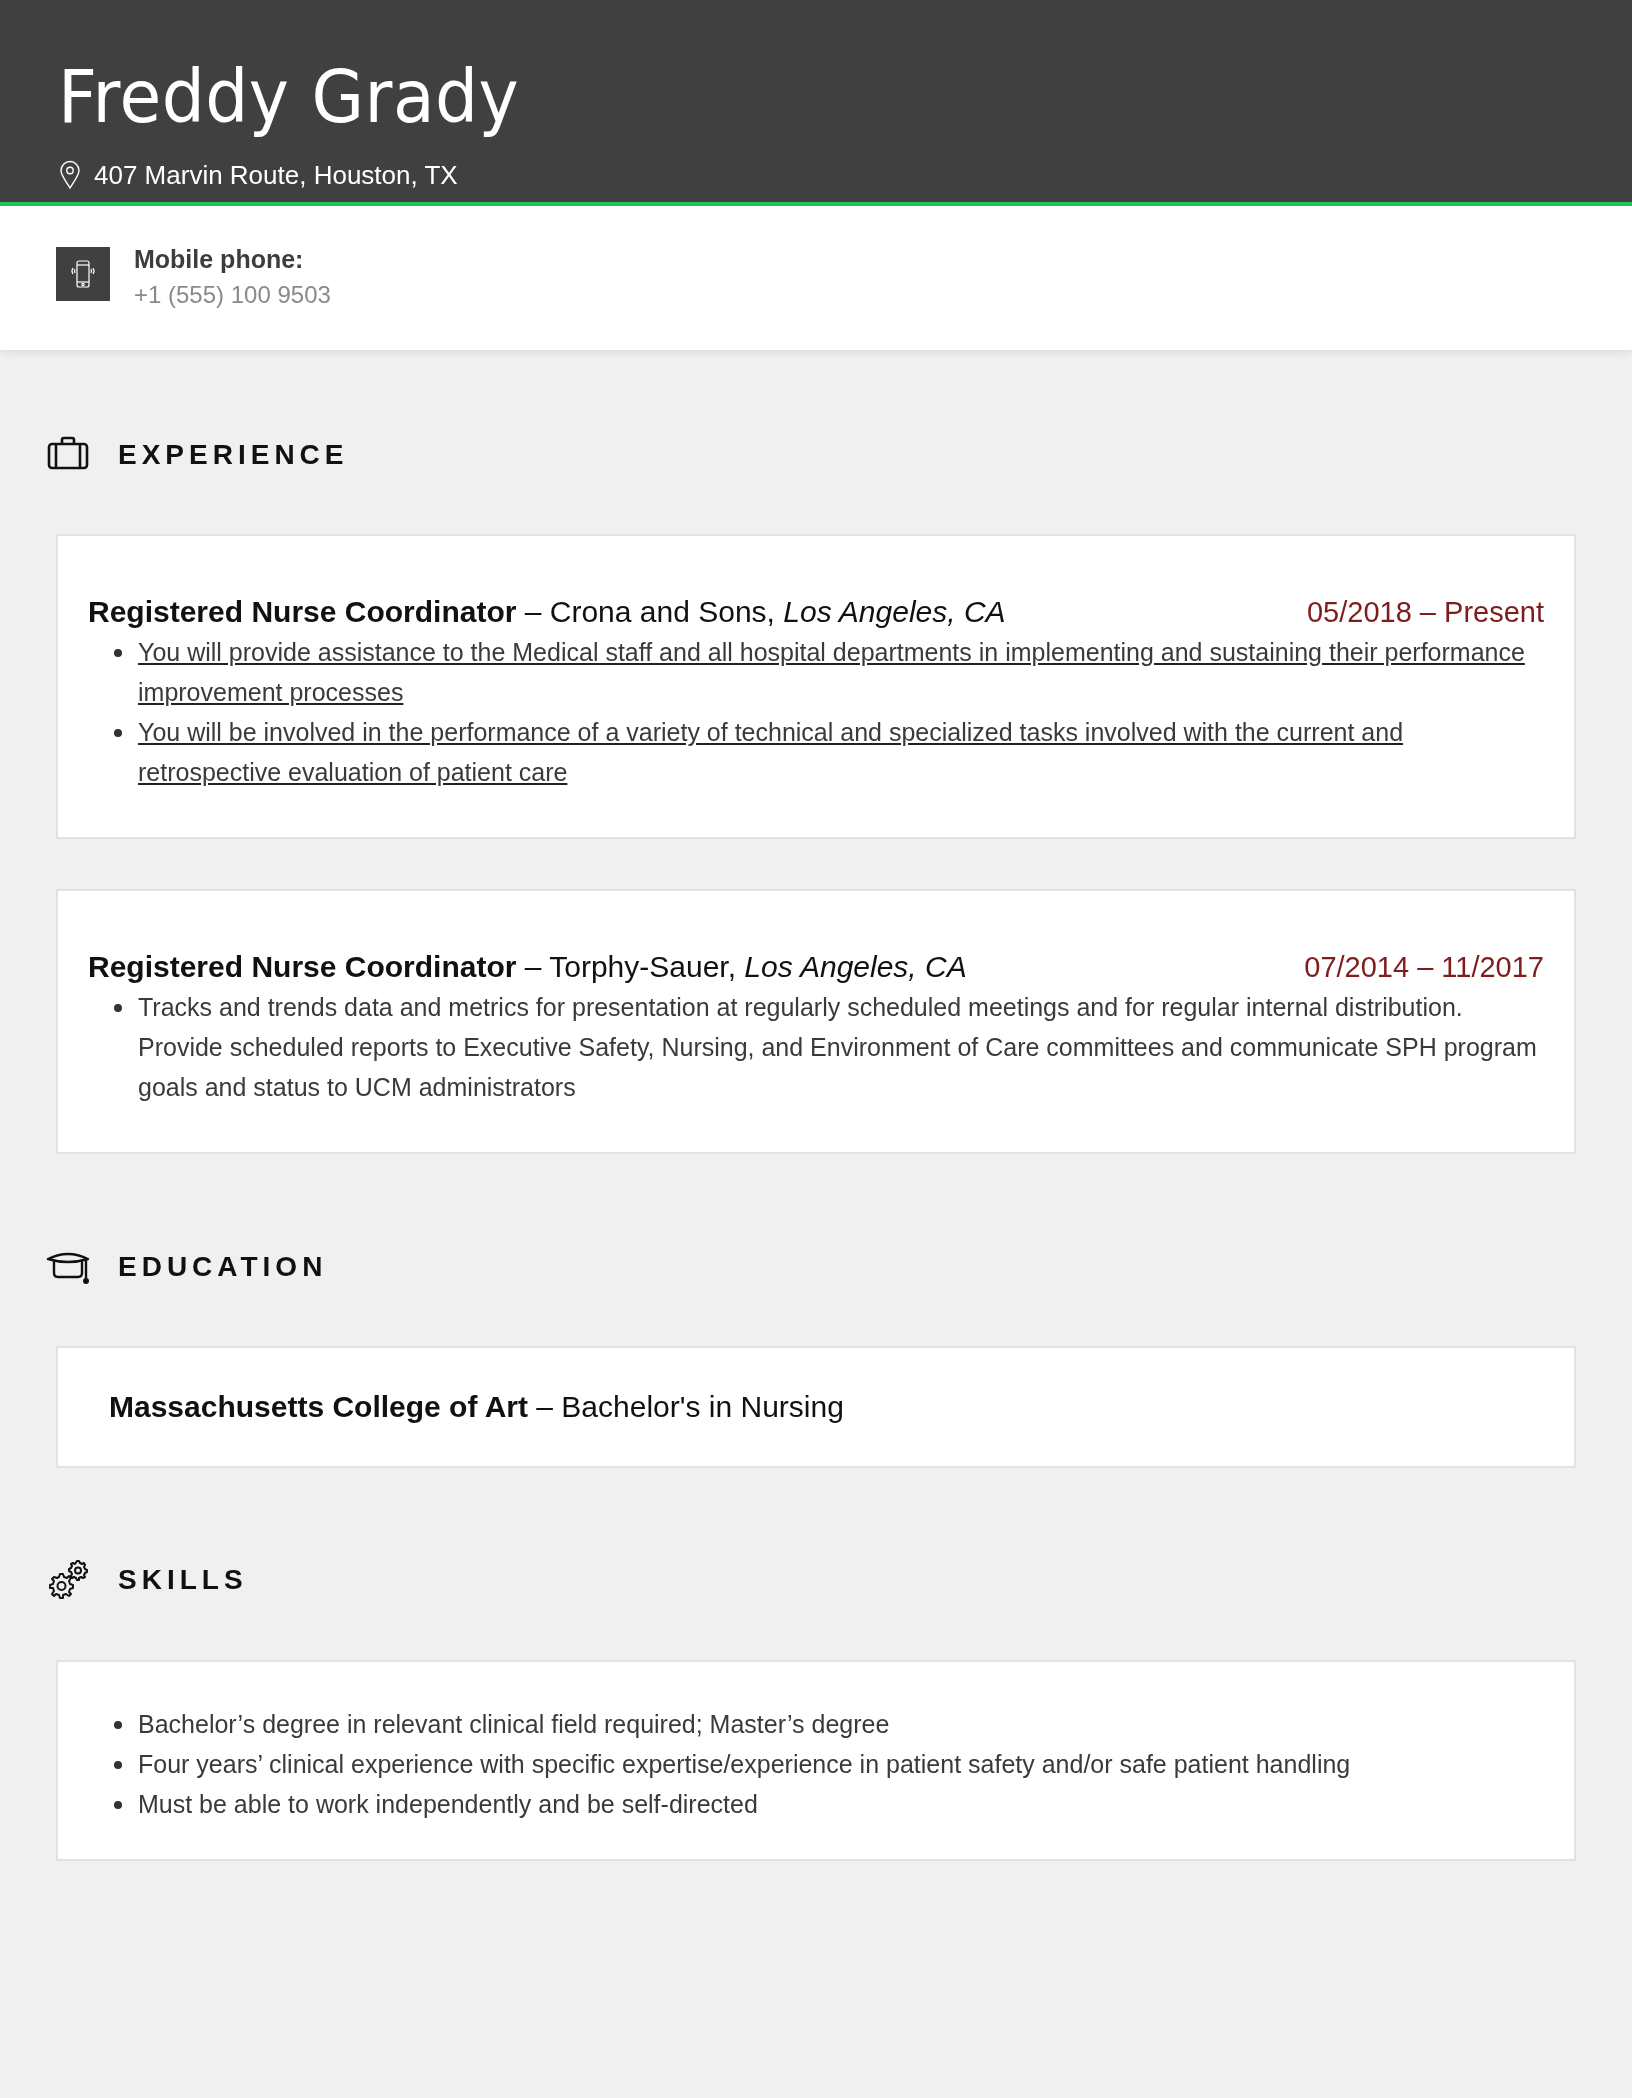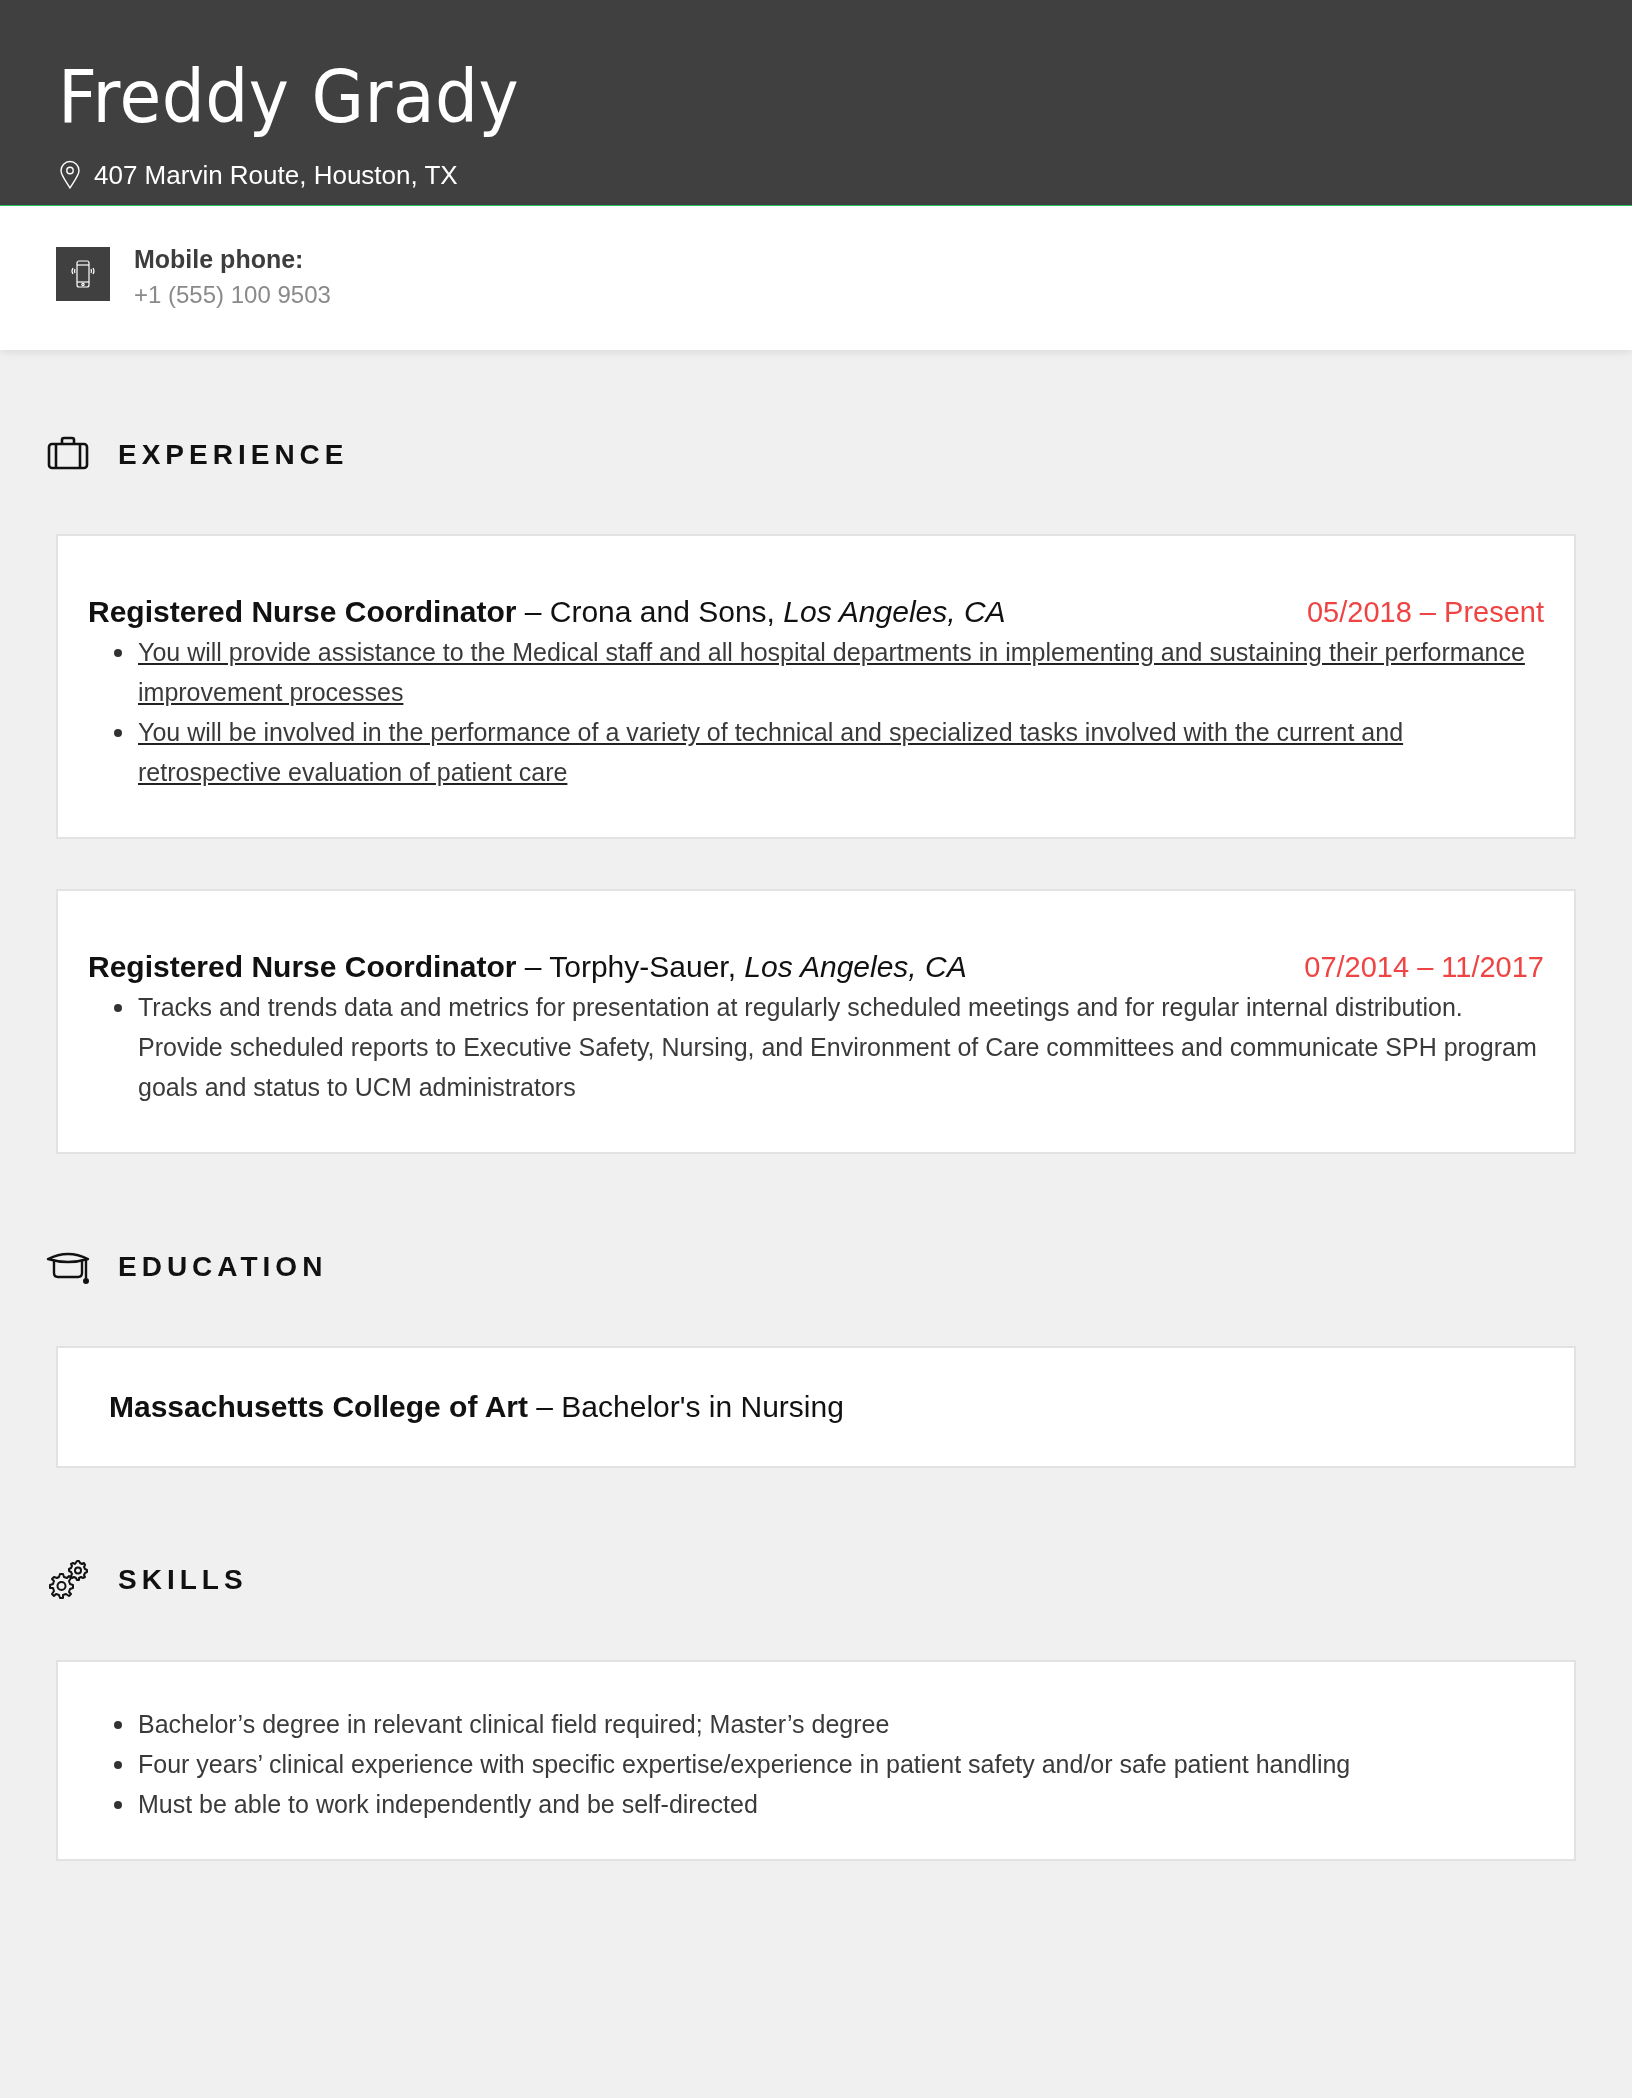--- a/index.html
+++ b/index.html
@@ -10,21 +10,21 @@
     font-family: "Liberation Sans", "DejaVu Sans", sans-serif;
     color: #222;
     overflow: hidden;
   }
   .page { position: relative; width: 1632px; height: 2098px; }
 
   
   .header {
     position: absolute; left: 0; top: 0; width: 1632px; height: 206px;
     background: #404040;
-    border-bottom: 1px solid #22c55e;
+    border-bottom: 4px solid #22c55e;
   }
   .name {
     position: absolute; left: 58px; top: 52px;
     font-size: 73px; font-weight: 300; color: #ffffff;
     letter-spacing: 0.5px; line-height: 90px;
     font-family: "DejaVu Sans", "Liberation Sans", sans-serif;
     font-weight: normal;
     transform: scaleX(0.93); transform-origin: left center;
   }
   .address-row {
@@ -76,21 +76,21 @@
   }
   .card-head {
     position: absolute; left: 30px; right: 30px; top: 40px;
     display: flex; justify-content: space-between; align-items: baseline;
   }
   .job-line { font-size: 30px; line-height: 40px; color: #111; white-space: nowrap; }
   .job-title { font-weight: bold; }
   .job-sep { color: #111; }
   .job-company { color: #111; }
   .job-location { font-style: italic; }
-  .job-dates { font-size: 29px; color: #ef4444; white-space: nowrap; margin-top: 20px; }
+  .job-dates { font-size: 29px; color: #7f1d1d; white-space: nowrap; margin-top: 20px; }
 
   .bullets {
     position: absolute; left: 48px; right: 30px;
     list-style: none;
   }
   .bullets li {
     position: relative; padding-left: 32px;
     font-size: 25px; line-height: 40px; color: #3a3a3a;
   }
   .bullets li::before {

